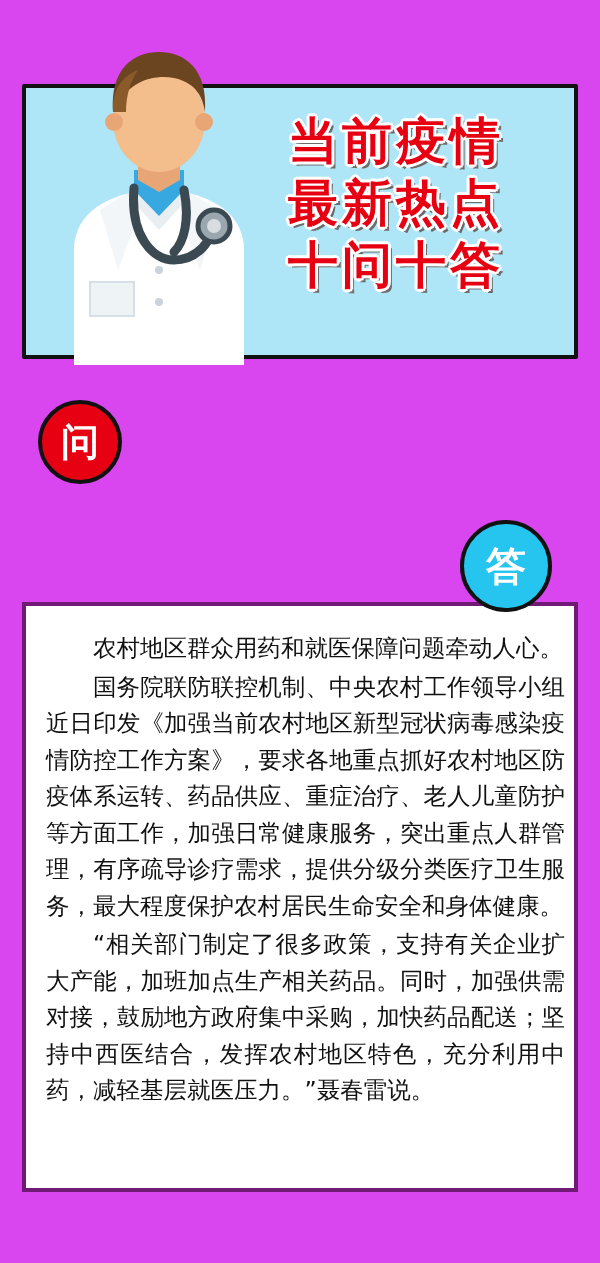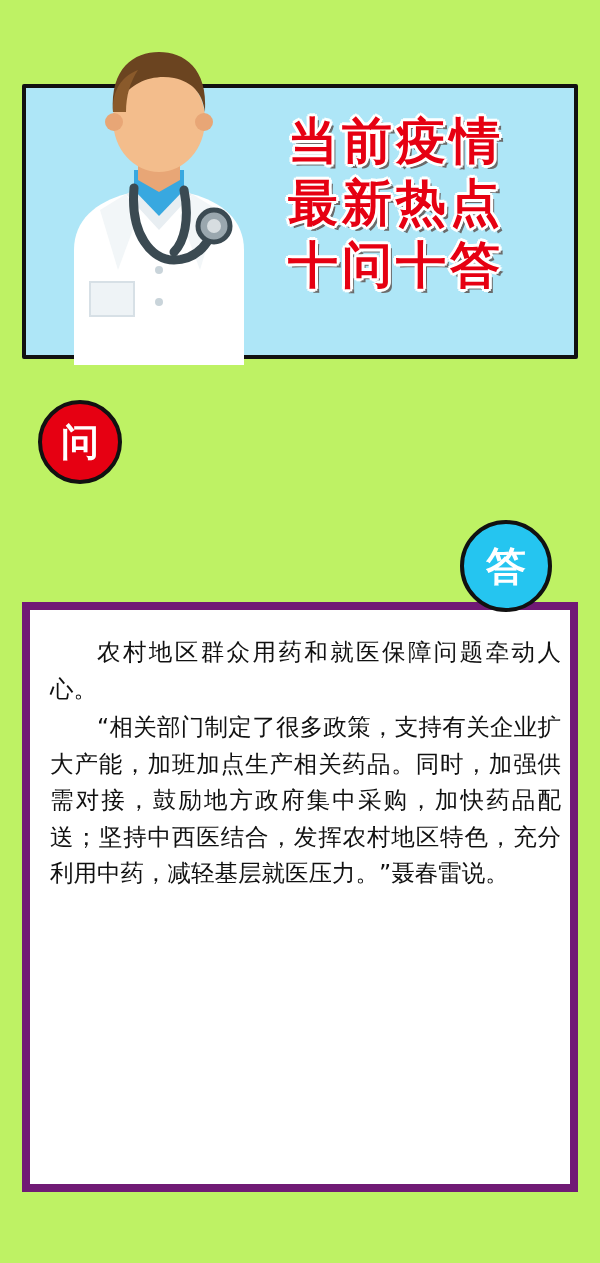--- a/index.html
+++ b/index.html
@@ -12,21 +12,21 @@
     background: #2196e8;
     font-family: "Liberation Sans", sans-serif;
     overflow: hidden;
     position: relative;
   }
 
   .page {
     position: relative;
     width: 600px;
     height: 1263px;
-    background: #bef264;
+    background: #d946ef;
     box-sizing: border-box;
   }
 
   
   .header-banner {
     position: absolute;
     left: 22px;
     top: 84px;
     width: 556px;
     height: 275px;
@@ -140,21 +140,21 @@
   }
 
   
   .answer-card {
     position: absolute;
     left: 22px;
     top: 602px;
     width: 556px;
     height: 590px;
     background: #ffffff;
-    border: 8px solid #701a75;
+    border: 4px solid #701a75;
     box-sizing: border-box;
     padding: 24px 9px 10px 20px;
   }
 
   .answer-card p {
     margin: 0 0 2px 0;
     font-size: 23.5px;
     line-height: 36.5px;
     color: #111111;
     text-indent: 2em;
@@ -247,17 +247,18 @@
     </div>
   </div>
 
   <div class="qa-block">
     <div class="badge-q">问</div>
     <div class="badge-a">答</div>
   </div>
 
   <div class="answer-card">
     <p>农村地区群众用药和就医保障问题牵动人心。</p>
+    <p>国务院联防联控机制、中央农村工作领导小组近日印发《加强当前农村地区新型冠状病毒感染疫情防控工作方案》，要求各地重点抓好农村地区防疫体系运转、药品供应、重症治疗、老人儿童防护等方面工作，加强日常健康服务，突出重点人群管理，有序疏导诊疗需求，提供分级分类医疗卫生服务，最大程度保护农村居民生命安全和身体健康。</p>
     <p>“相关部门制定了很多政策，支持有关企业扩大产能，加班加点生产相关药品。同时，加强供需对接，鼓励地方政府集中采购，加快药品配送；坚持中西医结合，发挥农村地区特色，充分利用中药，减轻基层就医压力。”聂春雷说。</p>
   </div>
 
 
 </div>
 
 </body></html>

